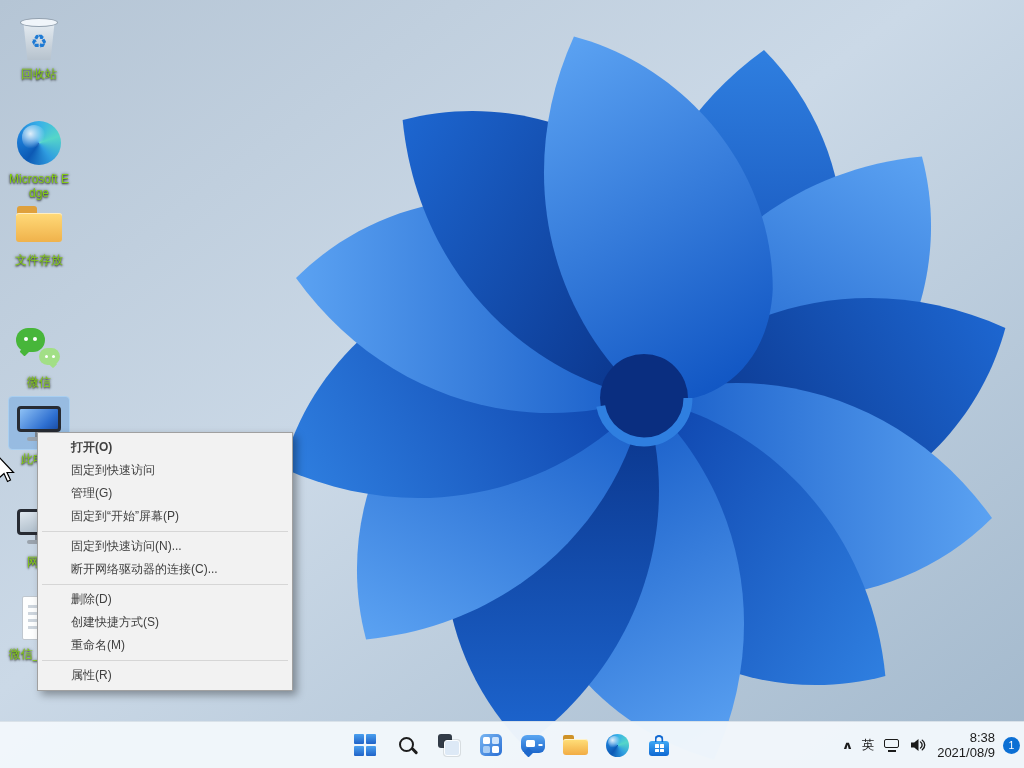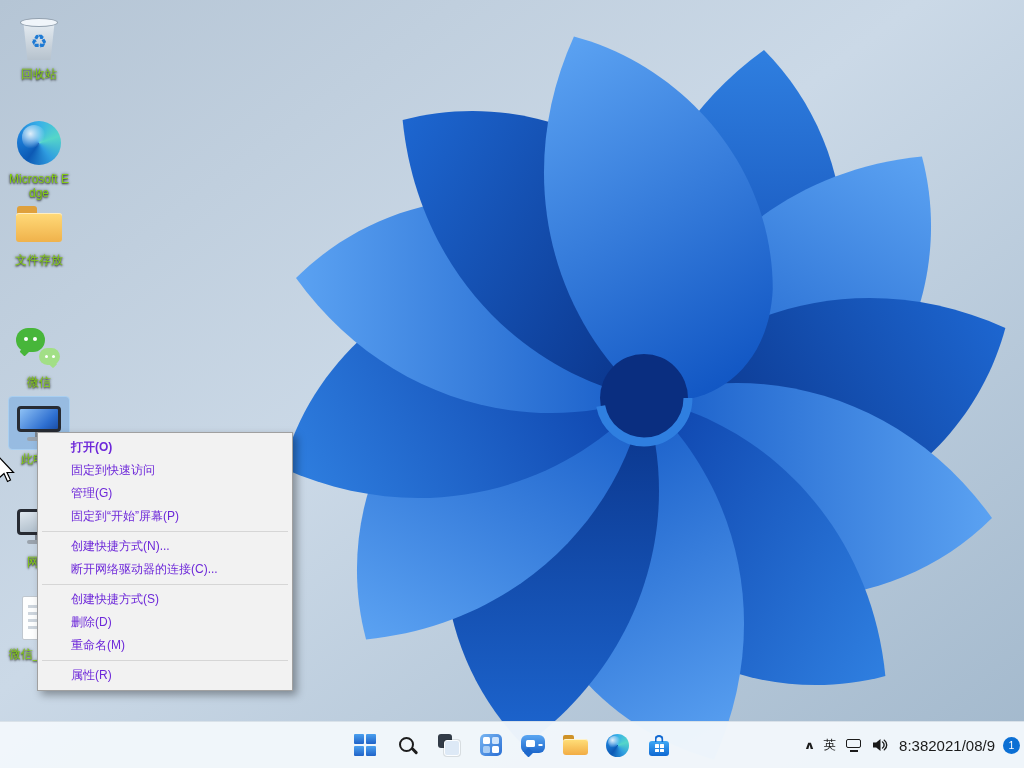--- a/index.html
+++ b/index.html
@@ -47,21 +47,21 @@
   .pc-base{width:24px;height:4px;background:#9aa3ad;border-radius:2px;}
   .net .pc-screen{background:linear-gradient(160deg,#dfe7ee,#9fb0bf);}
 
   .ic-file{position:relative;width:32px;height:42px;background:#fdfefe;border:1px solid #bfc7cf;border-radius:2px;}
   .ic-file::before{content:"";position:absolute;left:5px;right:5px;top:8px;height:3px;background:#cdd5dd;
     box-shadow:0 7px 0 #cdd5dd,0 14px 0 #cdd5dd,0 21px 0 #cdd5dd;}
 
   
   #context-menu{position:absolute;left:37px;top:432px;width:256px;z-index:5;background:#f2f2f2;
     border:1px solid #a0a0a0;box-shadow:4px 4px 8px rgba(0,0,0,.35);padding:3px 2px;box-sizing:border-box;}
-  .menu-item{font-size:12px;color:#6d28d9;padding:5px 10px 5px 31px;line-height:13px;white-space:nowrap;cursor:default;}
+  .menu-item{font-size:12px;color:#404040;padding:5px 10px 5px 31px;line-height:13px;white-space:nowrap;cursor:default;}
   .menu-item.default{font-weight:bold;}
   .menu-sep{height:1px;background:#d6d6d6;margin:3px 2px;}
 
   
   #cursor{position:absolute;left:-3px;top:456px;z-index:9;}
 
   
   #taskbar{position:absolute;left:0;right:0;bottom:0;height:46px;background:rgba(242,247,251,.97);
     border-top:1px solid rgba(175,188,200,.35);z-index:8;}
   #tb-center{position:absolute;left:50%;top:1px;transform:translateX(-50%);height:44px;display:flex;align-items:center;}
@@ -100,21 +100,21 @@
     border:2px solid #0f68d2;border-bottom:none;border-radius:5px 5px 0 0;box-sizing:border-box;}
   .ic-store span{background:#fff;border-radius:.5px;}
 
   
   #tray{position:absolute;right:4px;top:1px;height:44px;display:flex;align-items:center;}
   .tray-btn{height:38px;display:flex;align-items:center;justify-content:center;padding:0 5px;border-radius:4px;color:#1b1b1b;font-size:12.5px;}
   .chev{font-size:11px;font-weight:bold;transform:scaleX(1.3);}
   .ic-net{position:relative;width:15px;height:13px;}
   .ic-net::before{content:"";position:absolute;left:0;right:0;top:0;bottom:4px;border:1.6px solid #1b1b1b;border-radius:2px;}
   .ic-net::after{content:"";position:absolute;bottom:0;left:3.5px;width:8px;height:1.7px;background:#1b1b1b;}
-  .clock{display:flex;align-items:flex-end;justify-content:space-between;font-size:15px;line-height:15px;color:#1b1b1b;padding:0 6px;}
+  .clock{display:flex;flex-direction:column;align-items:flex-end;justify-content:space-between;font-size:13px;line-height:15px;color:#1b1b1b;padding:0 6px;}
   .badge{width:17px;height:17px;border-radius:50%;background:#0b6fd4;color:#fff;font-size:10.5px;
     display:flex;align-items:center;justify-content:center;margin-left:2px;}
 </style>
 </head>
 <body>
 
 <div id="screen">
 
   <svg id="wallpaper" width="1024" height="768" viewBox="0 0 1024 768">
     <defs>
@@ -219,25 +219,25 @@
       </div>
     <div class="dlabel">微信_202...</div>
   </div>
 
   <div id="context-menu">
     <div class="menu-item default">打开(O)</div>
     <div class="menu-item">固定到快速访问</div>
     <div class="menu-item">管理(G)</div>
     <div class="menu-item">固定到“开始”屏幕(P)</div>
     <div class="menu-sep"></div>
-    <div class="menu-item">创建快捷方式(N)...</div>
+    <div class="menu-item">固定到快速访问(N)...</div>
     <div class="menu-item">断开网络驱动器的连接(C)...</div>
     <div class="menu-sep"></div>
+    <div class="menu-item">删除(D)</div>
     <div class="menu-item">创建快捷方式(S)</div>
-    <div class="menu-item">删除(D)</div>
     <div class="menu-item">重命名(M)</div>
     <div class="menu-sep"></div>
     <div class="menu-item">属性(R)</div>
   </div>
 
   <svg id="cursor" width="20" height="28" viewBox="0 0 20 28">
     <path d="M2,1 L2,22 L7,17.5 L10.5,25.5 L13.5,24 L10,16.5 L16.5,16.5 Z" fill="#fff" stroke="#000" stroke-width="1.2"></path>
   </svg>
 
   <div id="taskbar">

